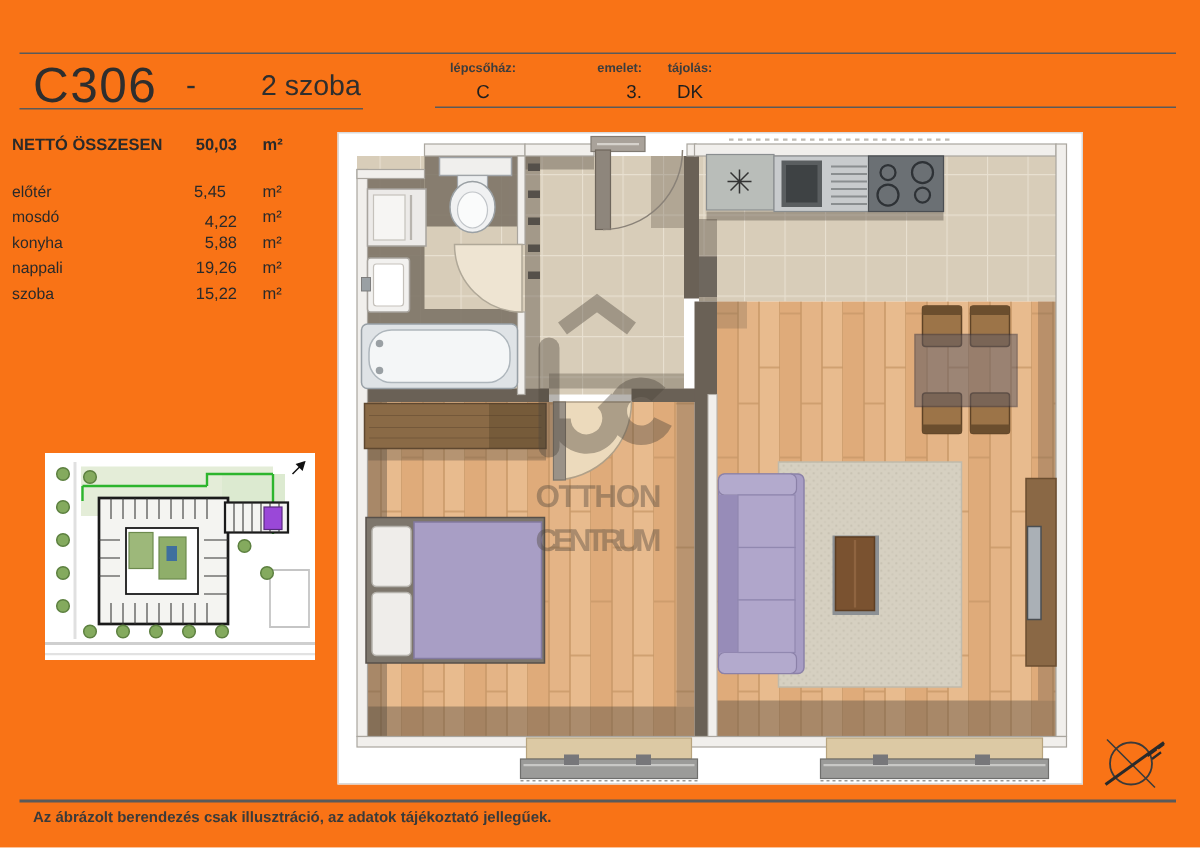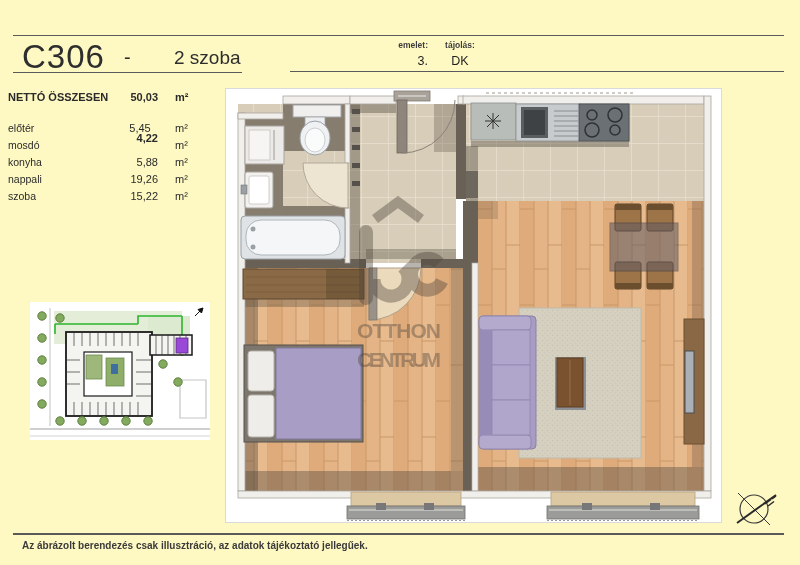--- a/index.html
+++ b/index.html
@@ -1,16 +1,16 @@
 <!DOCTYPE html>
 <html><head>
 <meta charset="utf-8">
 <style>
   html,body{margin:0;padding:0;background:#ffffff;}
-  .page{position:relative;width:800px;height:565px;background:#fef9c3;overflow:hidden;
+  .page{position:relative;width:800px;height:565px;background:#f97316;overflow:hidden;
         font-family:"Liberation Sans", sans-serif;color:#2f2f2f;}
   .abs{position:absolute;}
   .rule{position:absolute;height:1px;background:#5a5a5a;}
   .title{position:absolute;left:22px;top:38px;font-size:33px;letter-spacing:1px;color:#2e2e2e;}
   .title-dash{position:absolute;left:124px;top:46px;font-size:20px;color:#2e2e2e;}
   .title-type{position:absolute;left:174px;top:47px;font-size:19px;color:#2e2e2e;}
   .meta-col{position:absolute;top:40px;width:72px;text-align:center;}
   .meta-label{font-size:8.5px;font-weight:700;color:#3d3d3d;display:block;}
   .meta-value{font-size:12.5px;color:#1f1f1f;display:block;margin-top:4px;}
   .area-label{position:absolute;left:8px;font-size:10.5px;color:#2a2a2a;}
@@ -30,20 +30,24 @@
 <div class="page">
 
   <div class="rule" style="left:13px;top:35px;width:771px;"></div>
   <div class="rule" style="left:13px;top:72px;width:229px;"></div>
   <div class="rule" style="left:290px;top:71px;width:494px;"></div>
 
   <div class="title">C306</div>
   <div class="title-dash">-</div>
   <div class="title-type">2 szoba</div>
 
+  <div class="meta-col" style="left:286px;">
+    <span class="meta-label">lépcsőház:</span>
+    <span class="meta-value">C</span>
+  </div>
   <div class="meta-col" style="left:356px;text-align:right;">
     <span class="meta-label">emelet:</span>
     <span class="meta-value">3.</span>
   </div>
   <div class="meta-col" style="left:424px;">
     <span class="meta-label">tájolás:</span>
     <span class="meta-value">DK</span>
   </div>
 
   <div>
@@ -51,21 +55,21 @@
     <span class="area-value bold" style="top:91px;">50,03</span>
     <span class="area-unit bold" style="top:91px;">m²</span>
   </div>
   <div>
     <span class="area-label" style="top:122px;text-align:right;">előtér</span>
     <span class="area-value" style="top:122px;text-align:center;">5,45</span>
     <span class="area-unit" style="top:122px;">m²</span>
   </div>
   <div>
     <span class="area-label" style="top:139px;">mosdó</span>
-    <span class="area-value" style="top:132px;font-weight:bold;">4,22</span>
+    <span class="area-value" style="top:142px;">4,22</span>
     <span class="area-unit" style="top:139px;">m²</span>
   </div>
   <div>
     <span class="area-label" style="top:156px;">konyha</span>
     <span class="area-value" style="top:156px;">5,88</span>
     <span class="area-unit" style="top:156px;">m²</span>
   </div>
   <div>
     <span class="area-label" style="top:173px;">nappali</span>
     <span class="area-value" style="top:173px;">19,26</span>

